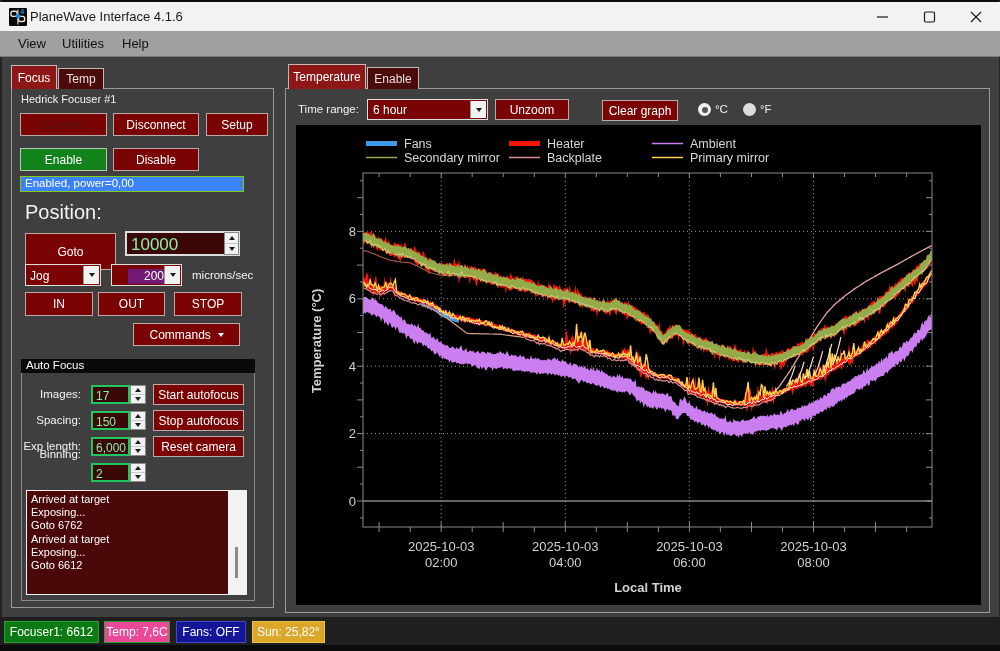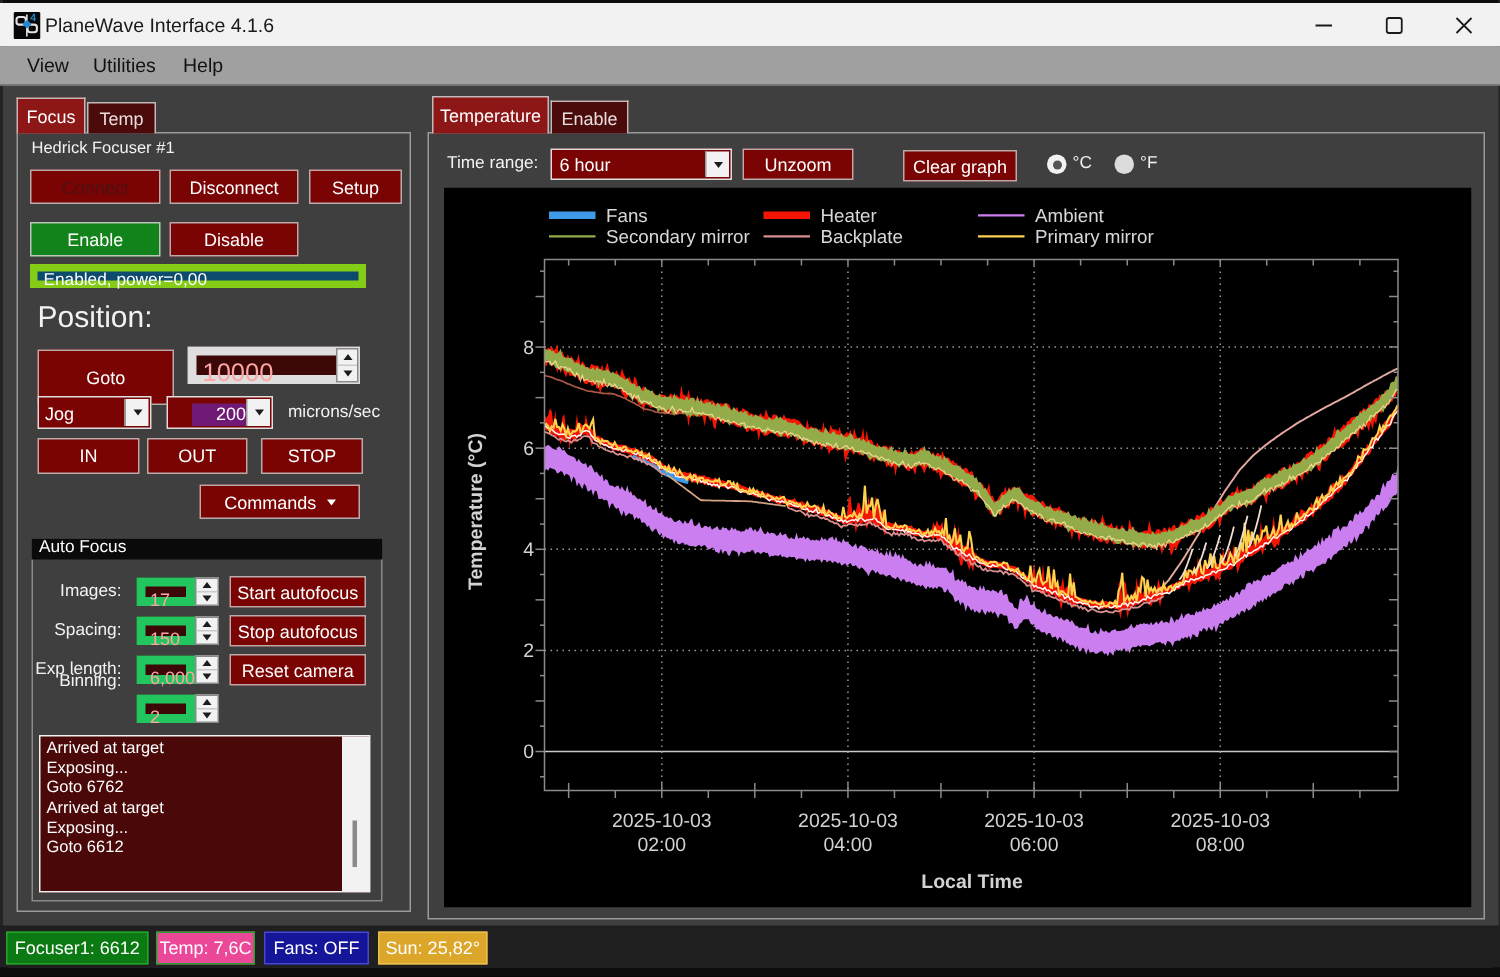--- a/index.html
+++ b/index.html
@@ -9,22 +9,22 @@
 #menu{position:absolute;left:0;top:31px;width:1000px;height:26px;background:#a0a0a0;border-bottom:1px solid #787878}
 #menu span{position:absolute;top:5px;font-size:13px;color:#111}
 .tab{position:absolute;font-size:12px;color:#fff;display:flex;align-items:center;justify-content:center;border:1px solid #c2baba;border-bottom:none}
 .tabsel{background:#8d1717;z-index:3}
 .tabun{background:#4b0b0b;color:#e9dede}
 .panel{position:absolute;border:1px solid #9a9a9a;background:#3f3f3f}
 .btn{position:absolute;background:#7a0404;border:1px solid #baabab;color:#fff;font-size:12px;display:flex;align-items:center;justify-content:center;text-align:center}
 .btn.gr{background:#12831a;border-color:#b9c6b9}
 .btn.dis{color:#4d1111}
 .lbl{position:absolute;color:#f2f2f2;font-size:11.5px;white-space:nowrap}
-.box{position:absolute;background:#0c4a6e;border:5px solid #84cc16;color:#fff}
-.inp{position:absolute;background:#3c0707;border:6px solid #22c55e;color:#fca5a5;white-space:nowrap}
+.box{position:absolute;background:#3b82f6;border:1px solid #84cc16;color:#fff}
+.inp{position:absolute;background:#3c0707;border:2px solid #22c55e;color:#86efac;white-space:nowrap}
 .sp{position:absolute;width:16px;background:#f2f2f2;border:1px solid #8a8a8a}
 .sp .u,.sp .d{position:absolute;left:0;width:100%;height:50%;display:flex;align-items:center;justify-content:center}
 .sp .u{top:0;border-bottom:1px solid #c9c9c9}
 .sp .d{bottom:0}
 .tu{width:0;height:0;border-left:3.5px solid transparent;border-right:3.5px solid transparent;border-bottom:4.5px solid #1c1c1c}
 .td{width:0;height:0;border-left:3.5px solid transparent;border-right:3.5px solid transparent;border-top:4.5px solid #1c1c1c}
 .cmb{position:absolute;background:#7a0404;border:1px solid #dedede;color:#fff;font-size:12px}
 .cmb .ar{position:absolute;right:1px;top:1px;bottom:1px;width:16px;background:#f2f2f2;display:flex;align-items:center;justify-content:center;border-left:1px solid #9a9a9a}
 .rad{position:absolute;width:13px;height:13px;border-radius:50%;background:#dcdcdc}
 .sb{position:absolute;top:621px;height:22px;color:#fff;font-size:12px;display:flex;align-items:center;justify-content:center;border:1px solid}

